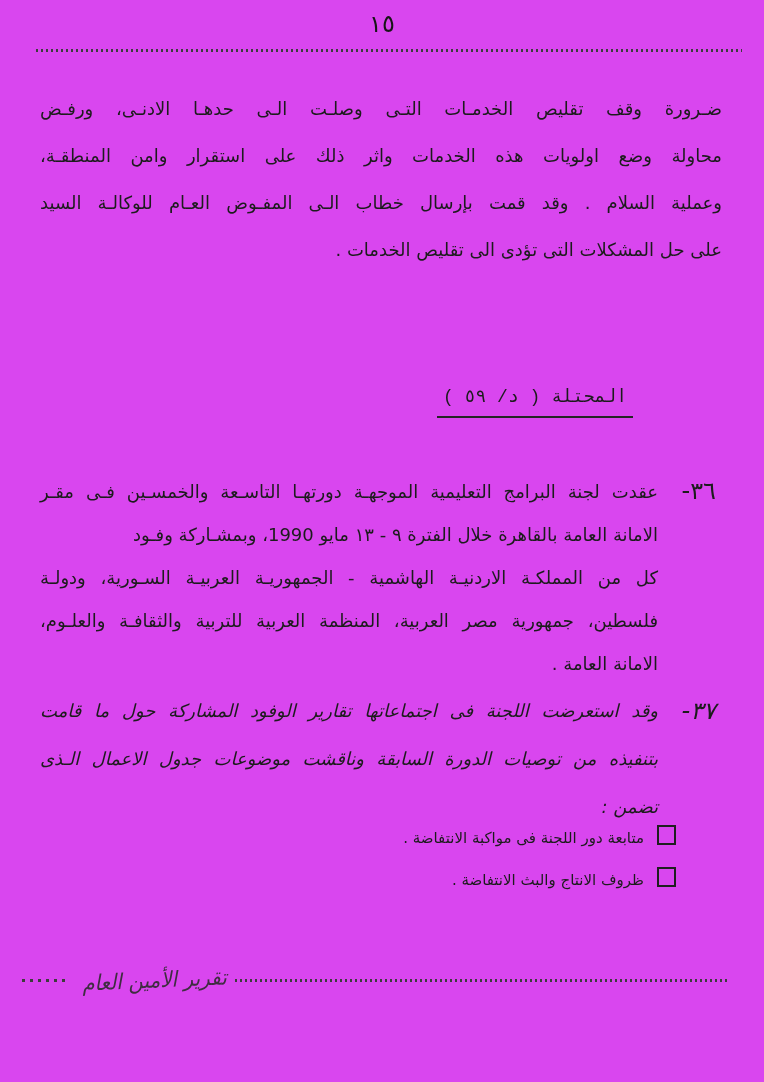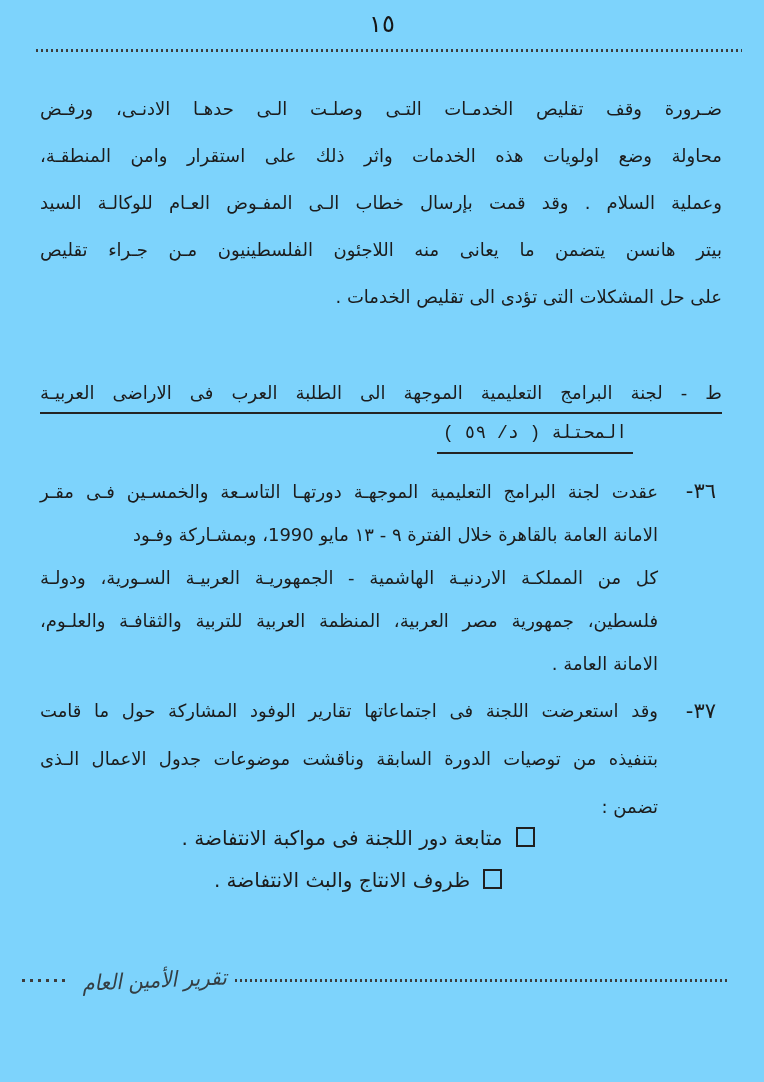--- a/index.html
+++ b/index.html
@@ -4,21 +4,21 @@
 <style>
   html,body{margin:0;padding:0;}
   body{
     background:#e8e8e8;
     font-family:"DejaVu Sans","Liberation Sans",sans-serif;
   }
   .page{
     position:relative;
     width:764px;height:1082px;
     margin:0 auto;
-    background:#7dd3fc;
+    background:#d946ef;
     color:#1c1c1c;
     direction:rtl;
     overflow:hidden;
   }
   .pageno{
     position:absolute;top:10px;left:0;right:0;
     text-align:center;
     font-size:24px;letter-spacing:2px;
     color:#161616;
   }
@@ -49,32 +49,32 @@
   .head .hline2{
     display:inline-block;
     line-height:30px;
     padding:0 6px 4px 6px;
     border-bottom:2px solid #242424;
     margin-right:89px;
   }
   
   .numbered .item-num{
     position:absolute;right:6px;top:0;
-    font-size:21px;
+    font-size:24px;
   }
   .itext{padding-right:64px;}
   .item36{top:470px;}
   .item36 .line,.item36 .item-num{line-height:43px;height:43px;}
   .item37{top:687px;}
-  .item37 .line,.item37 .item-num{line-height:48px;height:48px;}
+  .item37 .line,.item37 .item-num{line-height:48px;height:48px;font-style:italic;}
   
   .checklist{top:817px;padding-right:46px;}
   .check-line{
     line-height:42px;height:42px;
-    text-align:center;font-size:20px;white-space:nowrap;
+    text-align:right;font-size:15px;white-space:nowrap;
   }
   .checkbox{
     display:inline-block;
     width:15px;height:16px;
     border:2px solid #1f1f1f;
     vertical-align:-2px;
     margin-left:13px;
   }
   
   .footer{
@@ -101,26 +101,24 @@
 <div class="page">
 
   <div class="pageno">١٥</div>
 
   <div class="rule-dotted rule-top"></div>
 
   <div class="block p1">
     <div class="line just">ضـرورة وقف تقليص الخدمـات التـى وصلـت الـى حدهـا الادنـى، ورفـض</div>
     <div class="line just">محاولة وضع اولويات هذه الخدمات واثر ذلك على استقرار  وامن المنطقـة،</div>
     <div class="line just">وعملية السلام . وقد قمت بإرسال خطاب الـى المفـوض العـام للوكالـة السيد</div>
-    <div class="line just">بيتر  هانسن يتضمن ما يعانى منه  اللاجئون الفلسطينيون مـن جـراء تقليص</div>
     <div class="line nat">على حل المشكلات التى تؤدى الى تقليص الخدمات .</div>
   </div>
 
   <div class="block head">
-    <div class="line just hline1">ط - لجنة البرامج التعليمية الموجهة الى الطلبة العرب فى الاراضى العربيـة</div>
     <div class="hline2wrap">
       <span class="line hline2">المحتلة ( د/ ٥٩ )</span>
     </div>
   </div>
 
   <div class="block numbered item36">
     <span class="item-num">٣٦-</span>
     <div class="itext">
       <div class="line just">عقدت لجنة البرامج التعليمية  الموجهـة دورتهـا التاسـعة والخمسـين فـى مقـر</div>
       <div class="line nat">الامانة العامة بالقاهرة خلال الفترة ٩ - ١٣  مايو 1990، وبمشـاركة وفـود</div>

